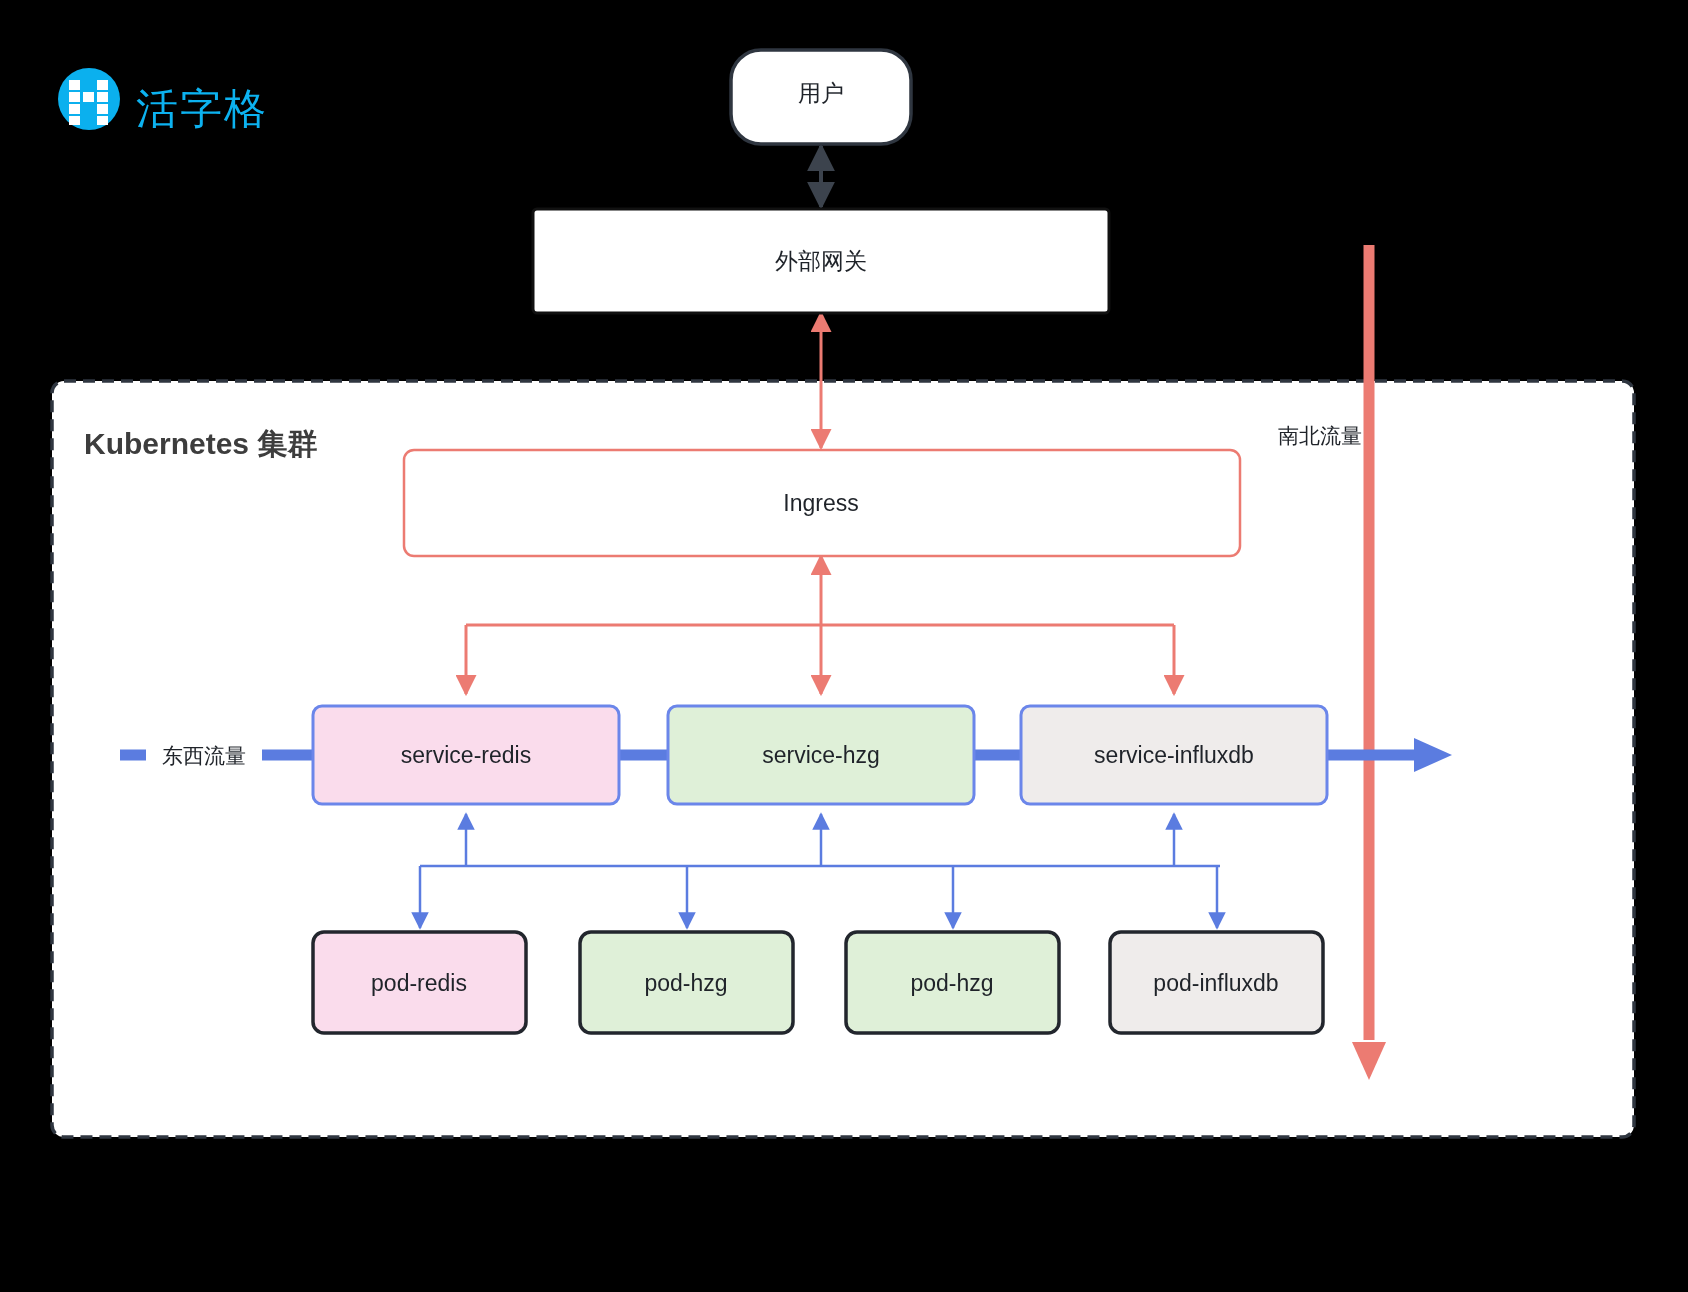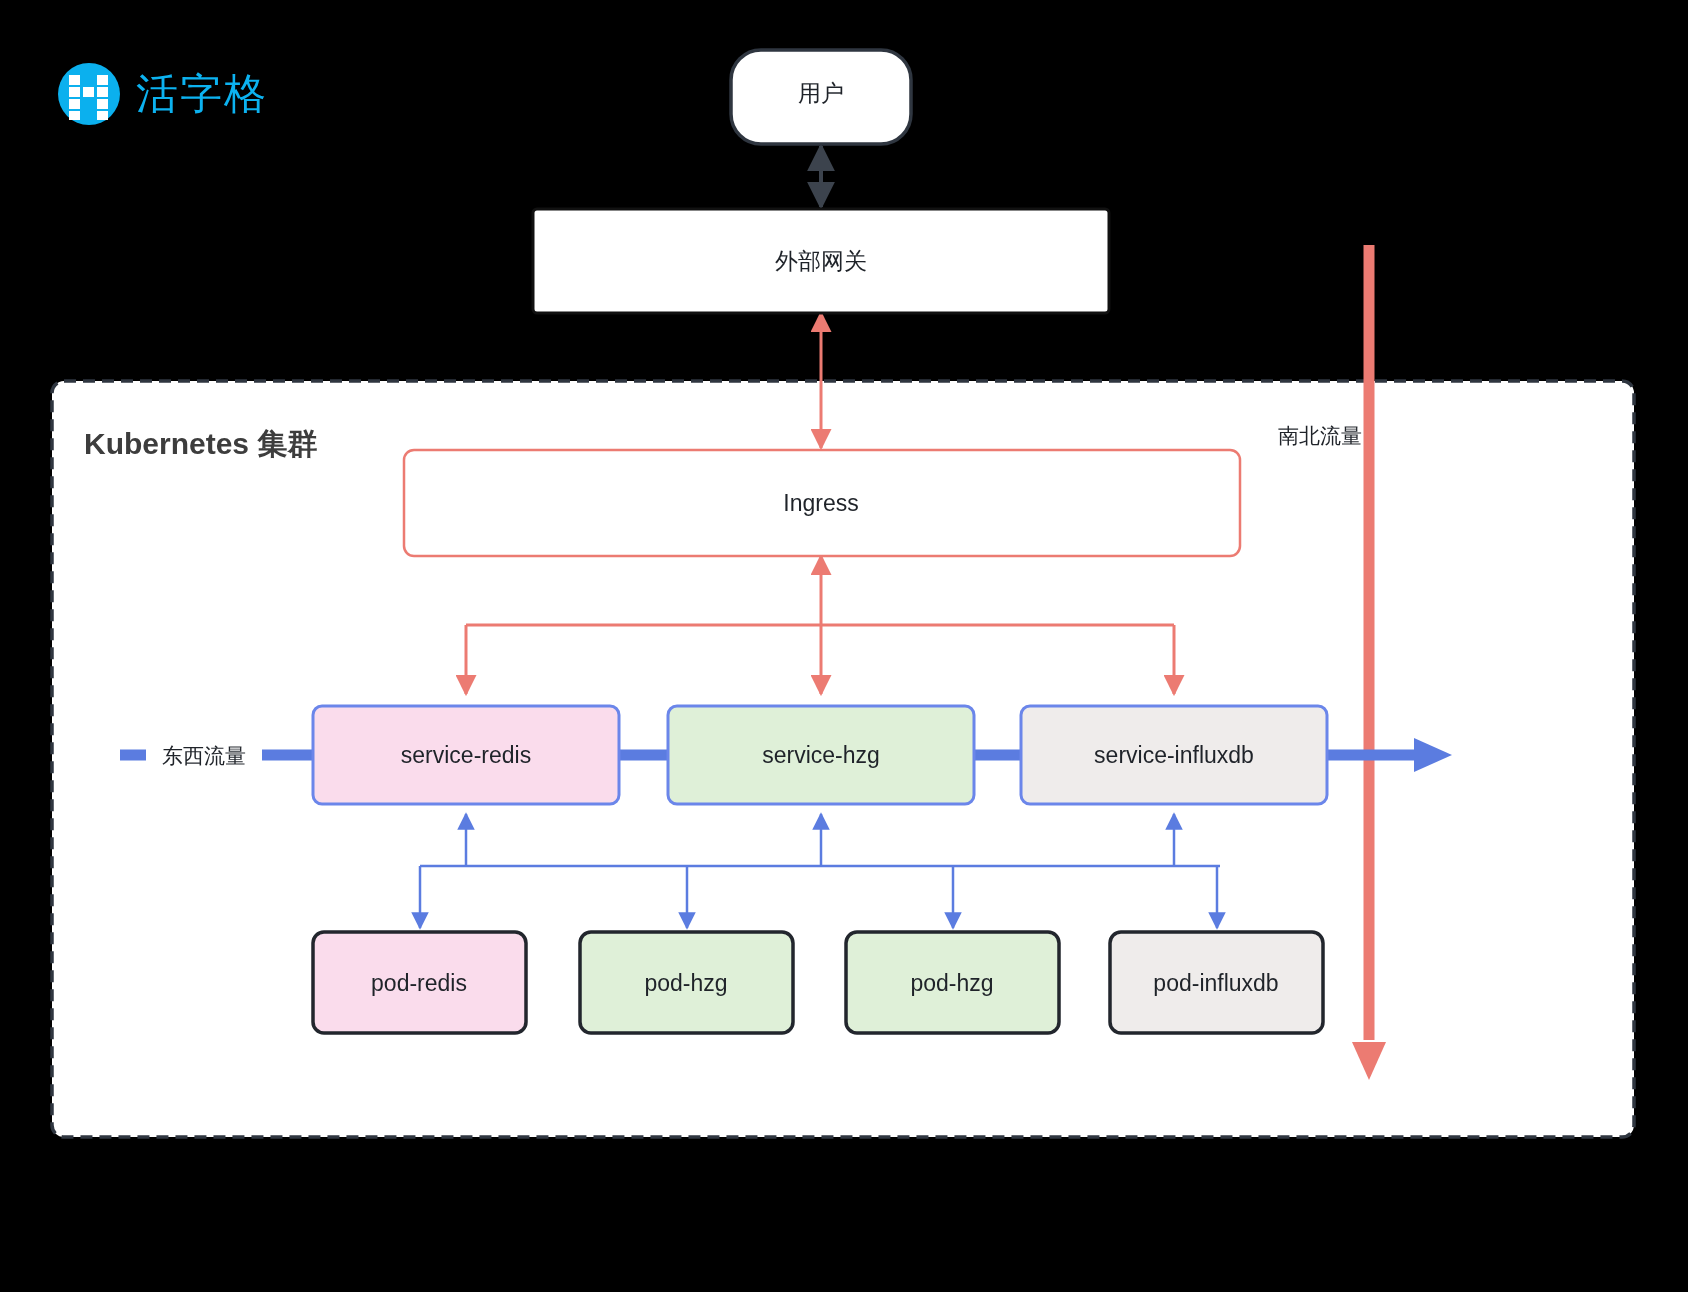--- a/index.html
+++ b/index.html
@@ -22,21 +22,21 @@
     width: 1688px;
     height: 1292px;
   }
   .logo-wrap {
     position: absolute;
     left: 58px;
     top: 58px;
     width: 260px;
     height: 72px;
     display: flex;
-    align-items: center;
+    align-items: flex-end;
     gap: 16px;
   }
   .logo-mark {
     width: 62px;
     height: 62px;
     border-radius: 50%;
     background: #0bb0ee;
     position: relative;
     flex: none;
   }

